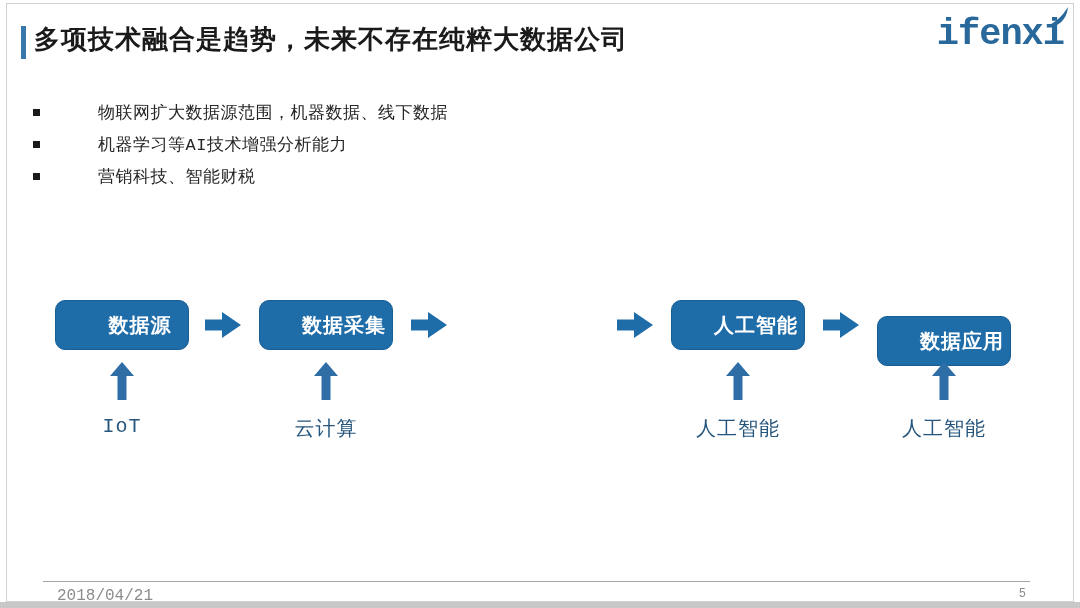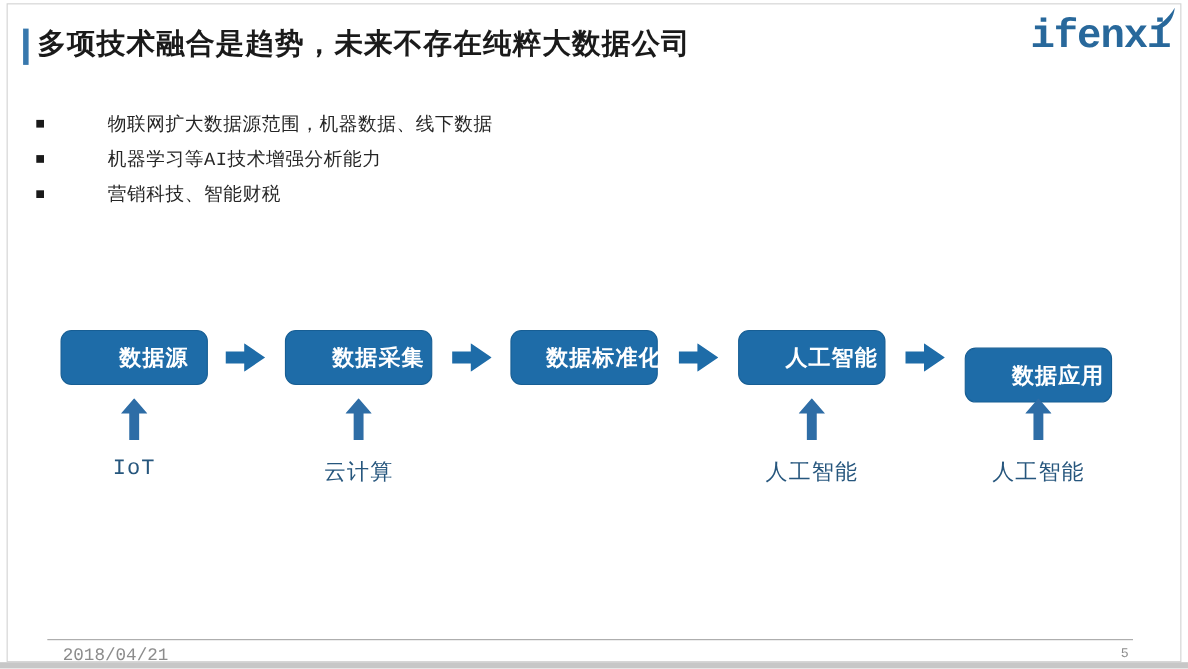--- a/index.html
+++ b/index.html
@@ -132,23 +132,20 @@
       <span class="btext">营销科技、智能财税</span>
     </li>
   </ul>
 
   <div class="fbox" style="left:55px;">
       <span>数据源</span>
     </div>
   <div class="fbox" style="left:259px;">
       <span>数据采集</span>
     </div>
-  <div class="fbox" style="left:464px;">
-      <span>数据标准化</span>
-    </div>
   <div class="fbox" style="left:671px;">
       <span>人工智能</span>
     </div>
   <div class="fbox" style="left:877px;margin-top:16px;">
       <span>数据应用</span>
     </div>
 
   <svg class="rarrow" style="left:205px;" viewBox="0 0 36 26">
       <path d="M0 7.5 H17 V0 L36 13 L17 26 V18.5 H0 Z"></path>
     </svg>

